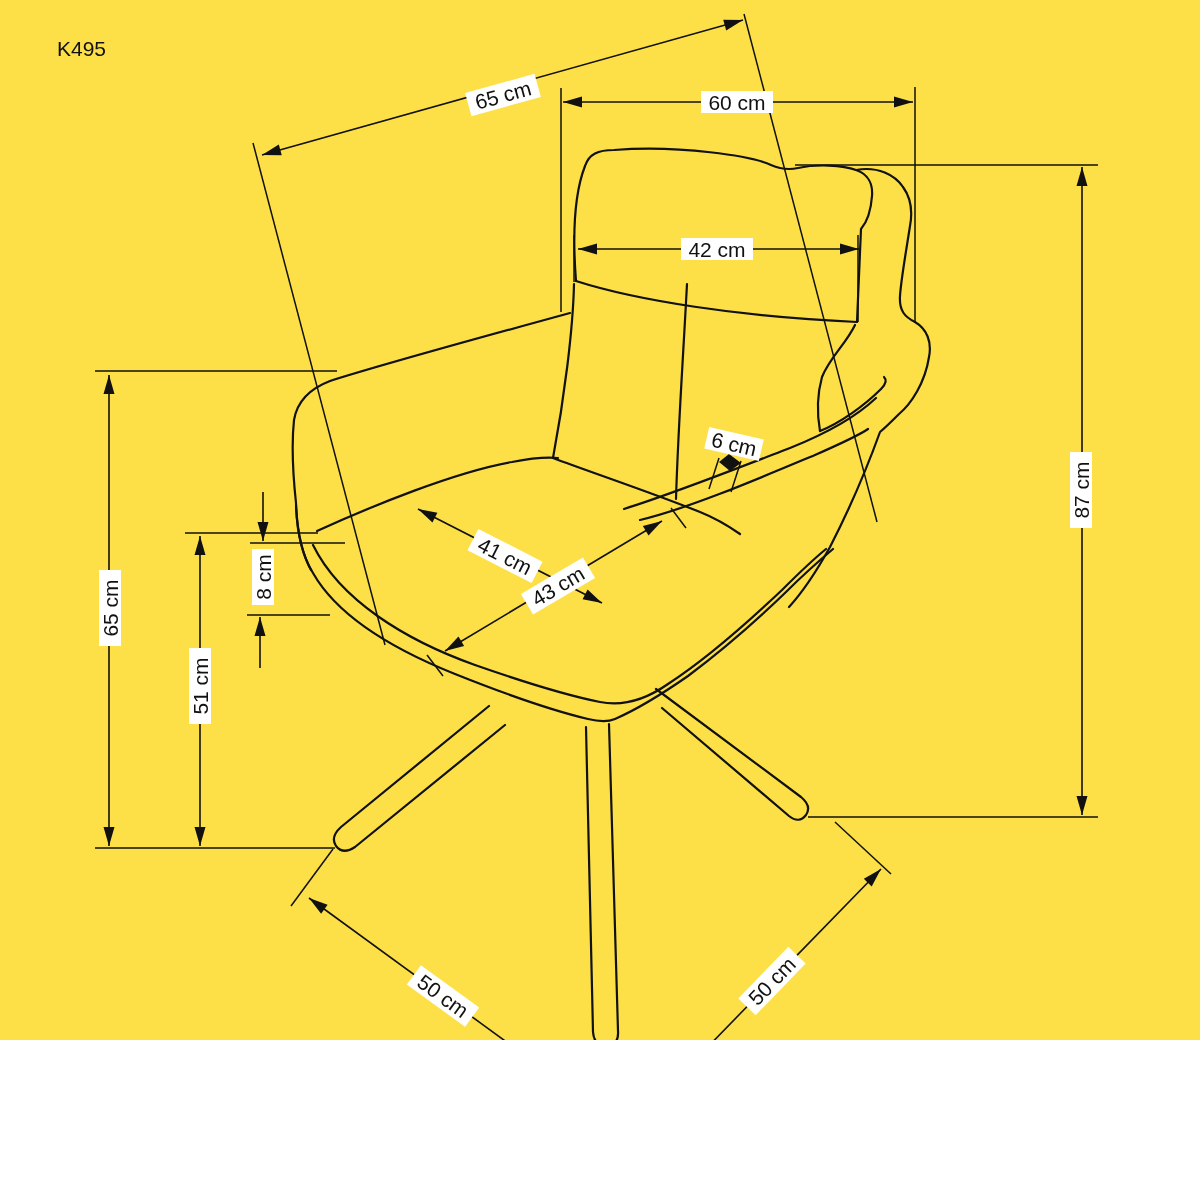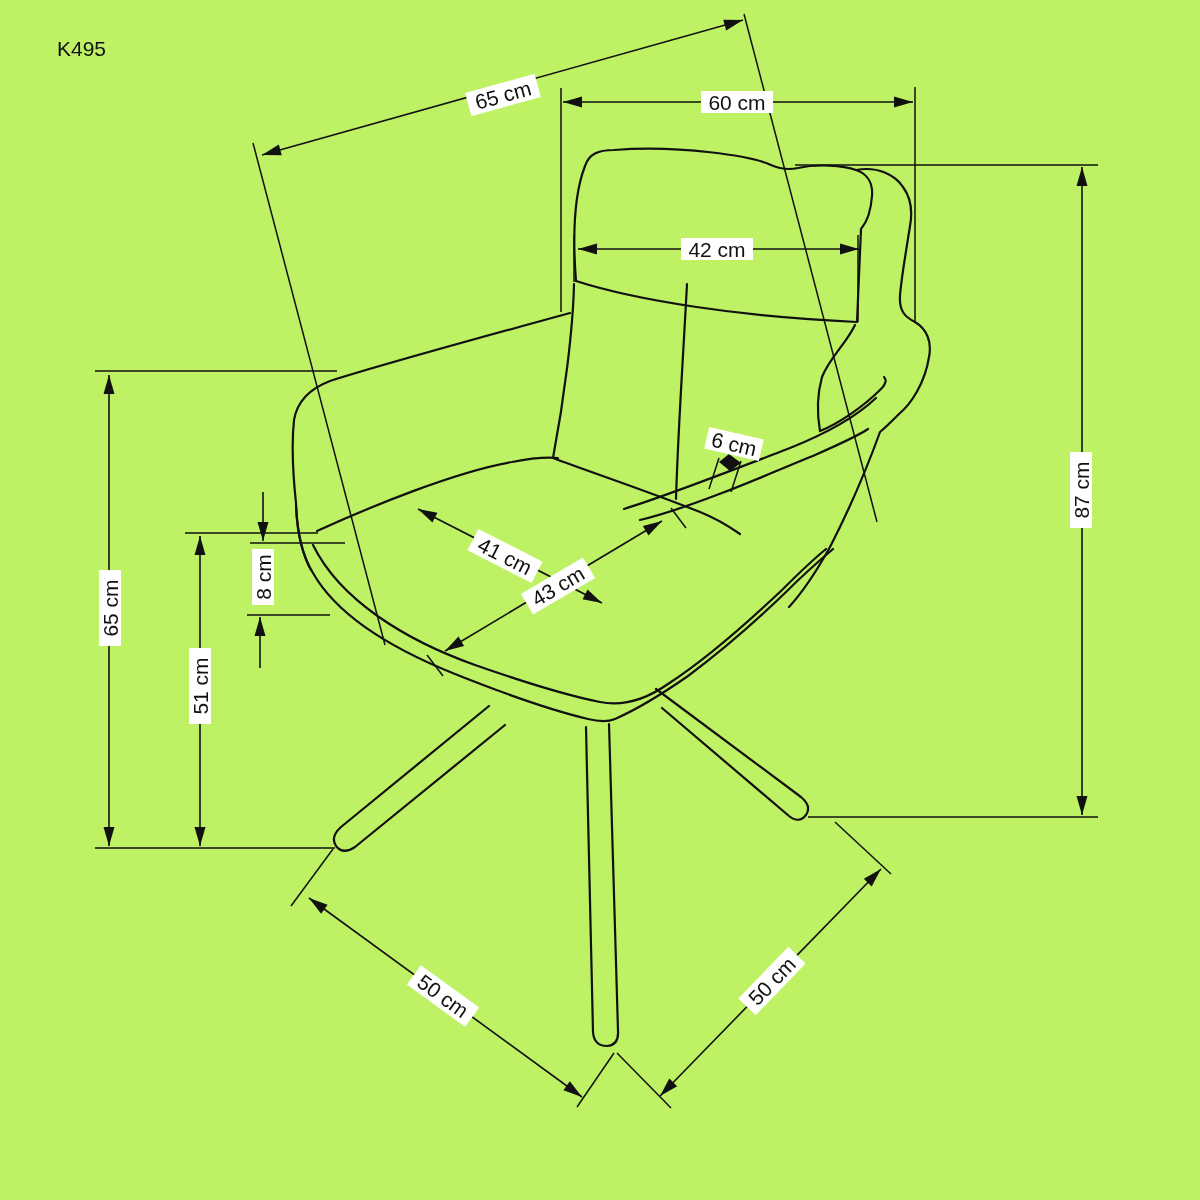--- a/index.html
+++ b/index.html
@@ -1,16 +1,16 @@
 <!DOCTYPE html>
 <html><head>
 <meta charset="utf-8">
 <style>
   html,body{margin:0;padding:0;background:#ffffff;}
-  .stage{width:1200px;height:1200px;position:relative;background:#bef264;
+  .stage{width:1200px;height:1040px;position:relative;background:#fde047;
          font-family:"Liberation Sans", sans-serif;}
   svg{display:block;}
   .outline{fill:none;stroke:#111111;stroke-width:2.2;stroke-linecap:round;stroke-linejoin:round;}
   .dim{fill:none;stroke:#111111;stroke-width:1.6;}
   .ext{fill:none;stroke:#111111;stroke-width:1.5;}
   .lbl{font-family:"Liberation Sans", sans-serif;font-size:21px;fill:#111111;
        text-anchor:middle;dominant-baseline:central;}
   .halo{fill:#ffffff;}
   .code{font-family:"Liberation Sans", sans-serif;font-size:21px;fill:#111111;}
 </style>

